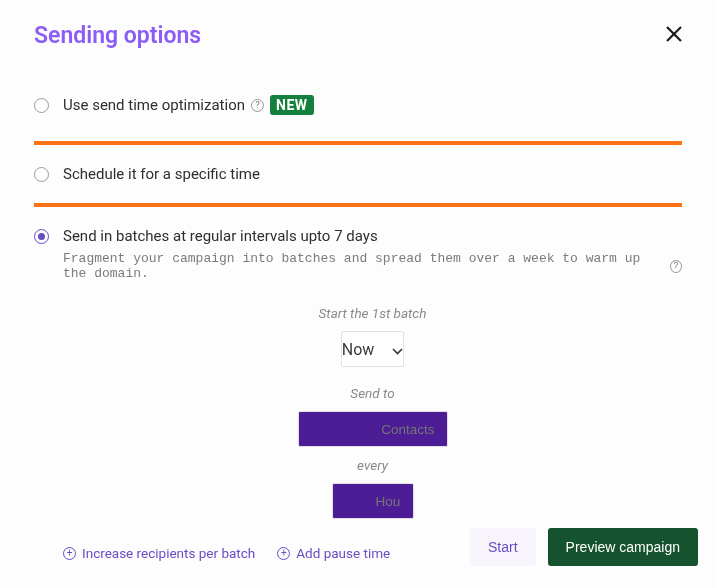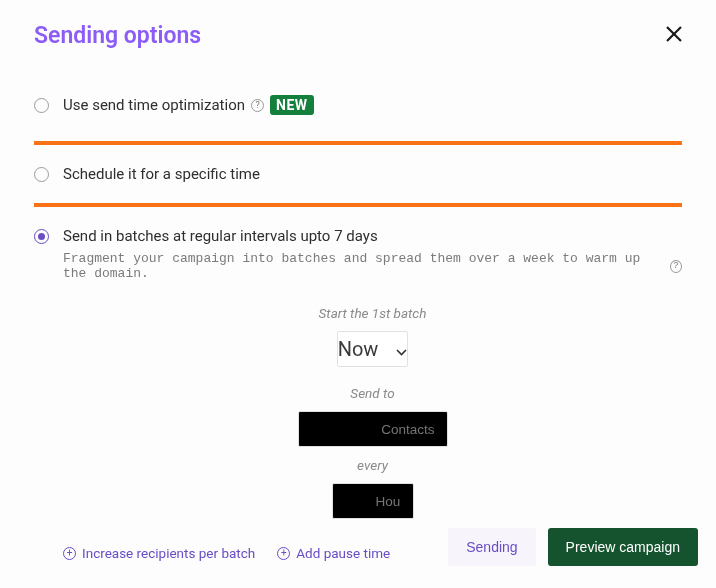--- a/index.html
+++ b/index.html
@@ -121,31 +121,31 @@
   .select {
     border: 1px solid #e2e0e6;
     border-radius: 2px;
     height: 36px;
     padding: 0 0;
     display: inline-flex;
     align-items: center;
     gap: 18px;
     cursor: pointer;
     background: #fff;
-    font-size: 20px;
+    font-size: 16px;
     color: #3a3a3a;
   }
   .chev {
     display: inline-block;
   }
   .input {
     border: 1px solid #e2e0e6;
     border-radius: 2px;
     height: 36px;
-    background: #000000;
+    background: #4c1d95;
     font-size: 13.5px;
     color: #8a8a8a;
     text-align: right;
     padding: 0 12px;
     outline: none;
   }
   .input.contacts { width: 150px; }
   .input.hour { width: 82px; text-align: center; padding-left: 43px; }
   .link-row {
     margin-left: 29px;
@@ -276,17 +276,17 @@
         <span class="link">
           <span class="plus-circle">+</span>
           <span>Add pause time</span>
         </span>
       </div>
     </div>
 
   </div>
 
   <div class="footer">
-    <button class="btn btn-cancel">Sending</button>
+    <button class="btn btn-cancel">Start</button>
     <button class="btn btn-primary">Preview campaign</button>
   </div>
 
 </div>
 
 </body></html>

